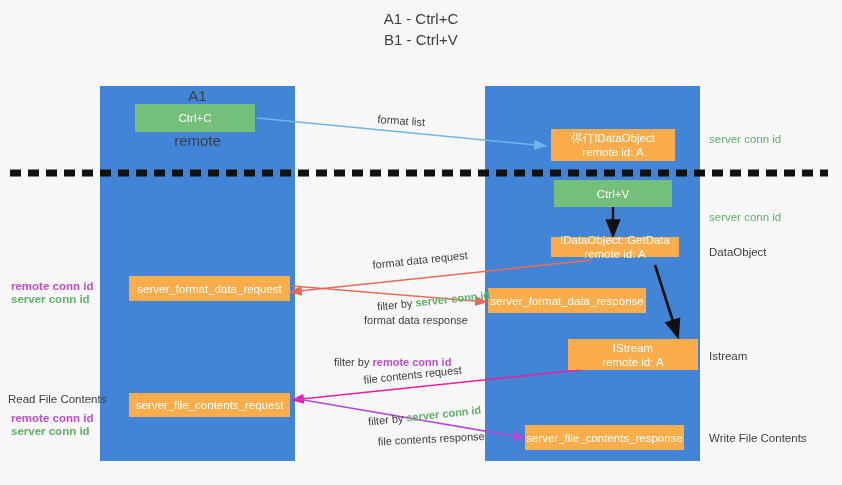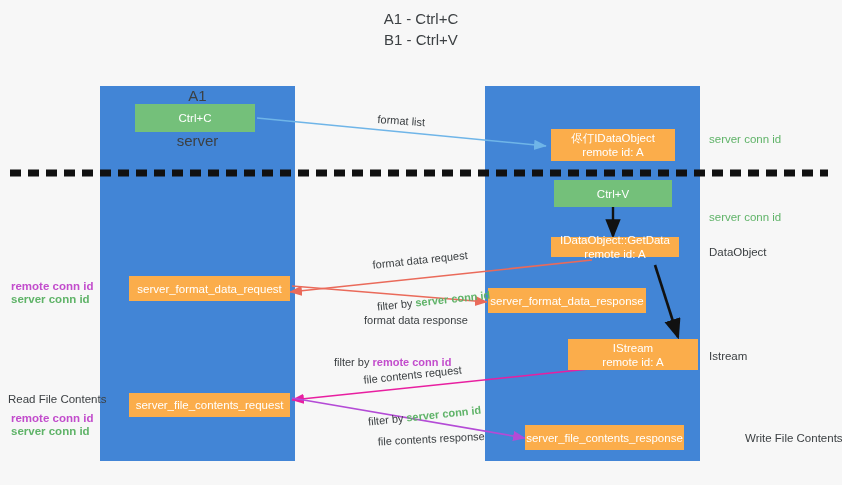--- a/index.html
+++ b/index.html
@@ -56,21 +56,21 @@
 <div class="canvas">
 
   <div class="title">A1 - Ctrl+C
 B1 - Ctrl+V</div>
 
   <div class="lane" style="left:100px;top:86px;width:195px;height:375px;"></div>
   <div class="lane" style="left:485px;top:86px;width:215px;height:375px;"></div>
 
   <div class="col-head" style="left:100px;top:58px;width:195px;">
     <div>A1</div>
-    <div>server</div>
+    <div>remote</div>
   </div>
 
   <svg class="layer" viewBox="0 0 842 485">
     <defs>
       <marker id="ah-blue" markerWidth="9" markerHeight="9" refX="7.5" refY="3.2" orient="auto">
         <path d="M0,0 L8,3.2 L0,6.4 z" fill="#6fb5e8"></path>
       </marker>
       <marker id="ah-red" markerWidth="9" markerHeight="9" refX="7.5" refY="3.2" orient="auto">
         <path d="M0,0 L8,3.2 L0,6.4 z" fill="#ea6a5a"></path>
       </marker>
@@ -120,21 +120,21 @@
 remote id: A</div>
 
   <div class="box orange" style="left:129px;top:393px;width:161px;height:24px;">server_file_contents_request</div>
 
   <div class="box orange" style="left:525px;top:425px;width:159px;height:25px;">server_file_contents_response</div>
 
   <div class="side-label green-txt" style="left:709px;top:132px;">server conn id</div>
   <div class="side-label green-txt" style="left:709px;top:210px;">server conn id</div>
   <div class="side-label dark-txt" style="left:709px;top:245px;">DataObject</div>
   <div class="side-label dark-txt" style="left:709px;top:349px;">Istream</div>
-  <div class="side-label dark-txt" style="left:745px;top:431px;">Write File Contents</div>
+  <div class="side-label dark-txt" style="left:709px;top:431px;">Write File Contents</div>
 
   <div class="side-label purple-txt" style="left:11px;top:279px;font-weight:bold;">remote conn id</div>
   <div class="side-label green-txt" style="left:11px;top:292px;font-weight:bold;">server conn id</div>
 
   <div class="side-label dark-txt" style="left:8px;top:392px;text-align:right;">Read File Contents</div>
   <div class="side-label purple-txt" style="left:11px;top:411px;font-weight:bold;">remote conn id</div>
   <div class="side-label green-txt" style="left:11px;top:424px;font-weight:bold;">server conn id</div>
 
   <div class="ann" style="left:378px;top:112px;transform:rotate(4deg);">format list</div>
 

